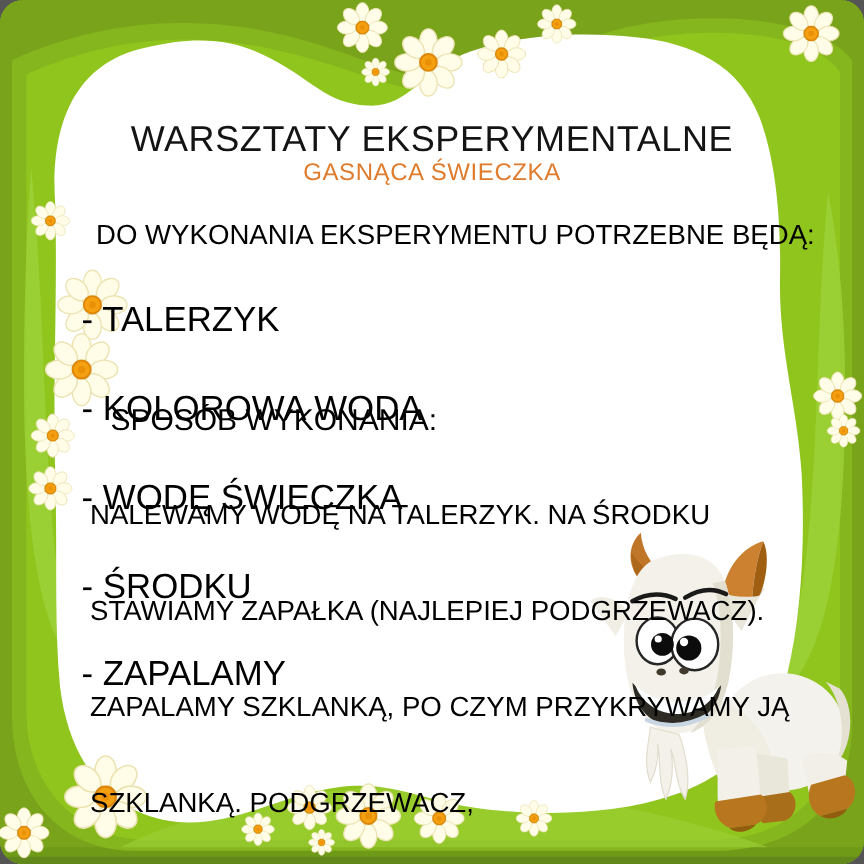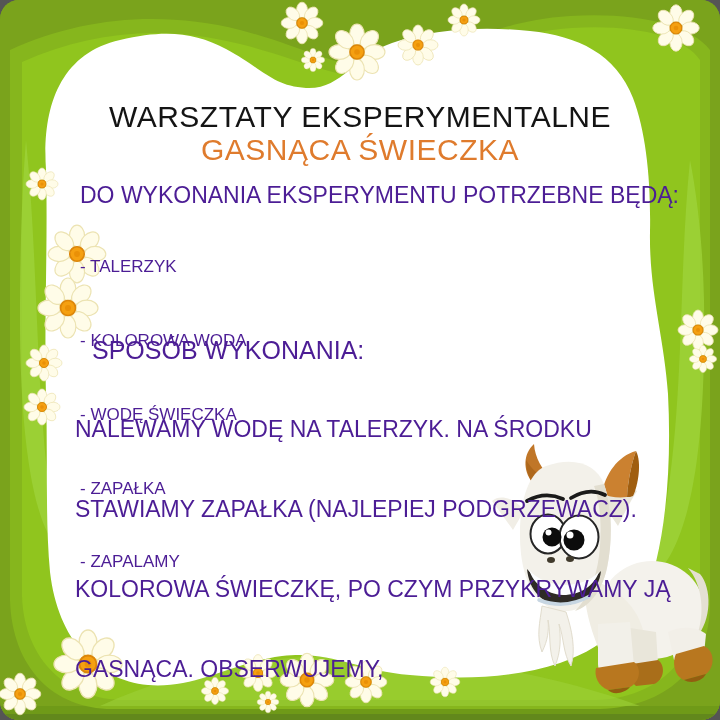--- a/index.html
+++ b/index.html
@@ -3,25 +3,25 @@
 <meta charset="utf-8">
 <style>
   html,body{margin:0;padding:0;background:#555;}
   .canvas{
     position:relative;width:720px;height:720px;overflow:hidden;
     font-family:Liberation Sans, sans-serif;
     background:#7aa31c;
     border-radius:19px;
   }
   .bg{position:absolute;inset:0;width:720px;height:720px;display:block;}
-  .txt{position:absolute;color:#4c1d95;white-space:pre;z-index:5;}
+  .txt{position:absolute;color:#000000;white-space:pre;z-index:5;}
   .title{left:0;right:0;top:100px;text-align:center;font-size:30px;letter-spacing:.5px;color:#141414;}
-  .subtitle{left:0;right:0;top:133px;text-align:center;font-size:30px;letter-spacing:.5px;color:#df7b2d;}
+  .subtitle{left:0;right:0;top:133px;text-align:center;font-size:20px;letter-spacing:.5px;color:#df7b2d;}
   .materials-heading{left:80px;top:182px;font-size:23px;}
-  .materials{left:80px;top:206px;font-size:17px;line-height:24.6px;}
+  .materials{left:68px;top:206px;font-size:29px;line-height:24.6px;}
   .method-heading{left:92px;top:336px;font-size:25px;}
   .method{left:75px;top:363px;font-size:23px;line-height:26.6px;}
   .materials div,.method div{white-space:pre;}
 </style>
 </head>
 <body>
 
 <div class="canvas">
 
   <svg class="bg" viewBox="0 0 720 720" aria-hidden="true">
@@ -137,30 +137,30 @@
   </svg>
 
   <div class="txt title">WARSZTATY EKSPERYMENTALNE</div>
   <div class="txt subtitle">GASNĄCA ŚWIECZKA</div>
 
   <div class="txt materials-heading">DO WYKONANIA EKSPERYMENTU POTRZEBNE BĘDĄ:</div>
   <div class="txt materials">
     <div>- TALERZYK</div>
     <div>- KOLOROWA WODA</div>
     <div>- WODĘ ŚWIECZKA</div>
-    <div>- ZAPAŁKA</div>
+    <div>- ŚRODKU</div>
     <div>- ZAPALAMY</div>
   </div>
 
   <div class="txt method-heading">SPOSÓB WYKONANIA:</div>
   <div class="txt method">
     <div>NALEWAMY WODĘ NA TALERZYK. NA ŚRODKU</div>
     <div>STAWIAMY ZAPAŁKA (NAJLEPIEJ PODGRZEWACZ).</div>
-    <div>KOLOROWA ŚWIECZKĘ, PO CZYM PRZYKRYWAMY JĄ</div>
-    <div>GASNĄCA. OBSERWUJEMY,</div>
+    <div>ZAPALAMY SZKLANKĄ, PO CZYM PRZYKRYWAMY JĄ</div>
+    <div>SZKLANKĄ. PODGRZEWACZ,</div>
     
     
     
     
     
   </div>
 
 </div>
 
 </body></html>

